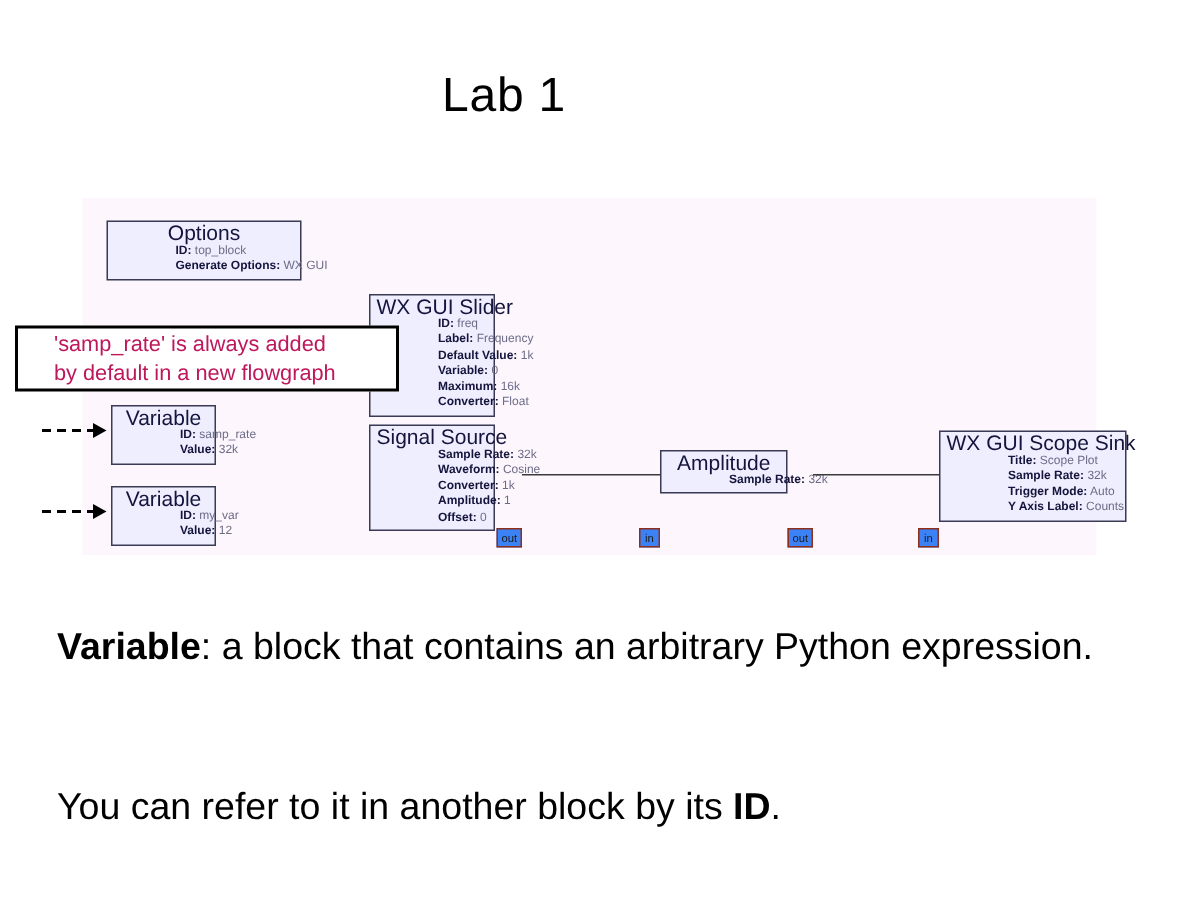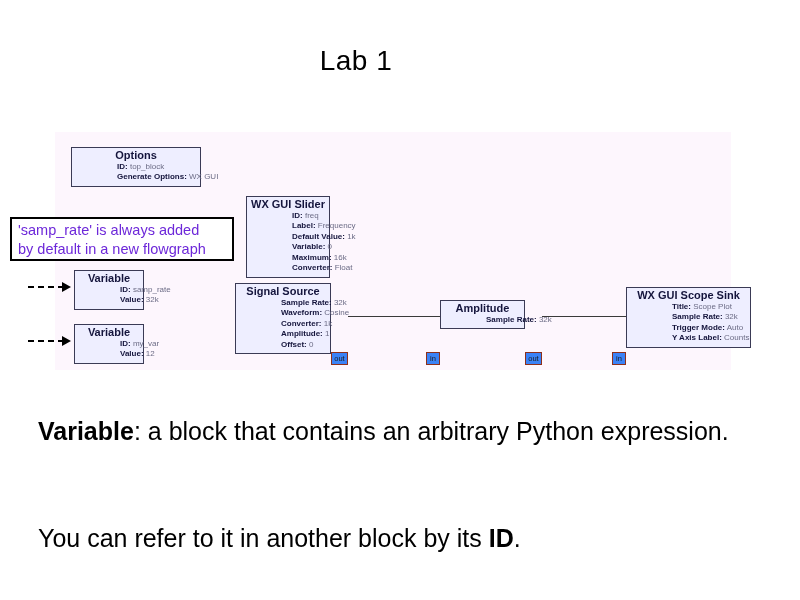--- a/index.html
+++ b/index.html
@@ -16,26 +16,25 @@
     color: #000000;
   }
 
   
   #slide-title {
     position: absolute;
     left: 0;
     top: 46px;
     width: 672px;
     text-align: center;
-    font-size: 28px;
+    font-size: 32px;
     font-weight: normal;
     letter-spacing: 0.5px;
     color: #000000;
     line-height: 1.1;
-    margin-left: 20px;
   }
 
   
   #flowgraph-canvas {
     position: absolute;
     left: 55px;
     top: 132px;
     width: 676px;
     height: 238px;
     background: #fdf6fd;
@@ -49,22 +48,22 @@
     box-sizing: border-box;
     padding: 2px 4px 3px 4px;
     font-size: 8px;
     line-height: 10.5px;
     color: #20204a;
     white-space: nowrap;
   }
   .grc-block .blk-title {
     display: block;
     text-align: center;
-    font-weight: bold;
-    font-size: 11px;
+    font-weight: normal;
+    font-size: 14px;
     color: #14143c;
     margin-bottom: 1px;
   }
   .grc-block .blk-row {
     display: block;
     font-size: 8px;
     color: #6c6c86;
     margin-left: 41px;
   }
   .grc-block .blk-row b {
@@ -109,29 +108,29 @@
     position: absolute;
     height: 0;
     border-top: 2px dashed #000000;
   }
 
   
   #callout-box {
     position: absolute;
     left: 10px;
     top: 217px;
-    width: 224px;
+    width: 256px;
     height: 44px;
     background: #ffffff;
     border: 2px solid #000000;
     box-sizing: border-box;
-    padding: 2px 6px;
+    padding: 2px 24px;
     font-size: 14.5px;
     line-height: 19px;
-    color: #6d28d9;
+    color: #be185d;
   }
 
   
   .body-text {
     position: absolute;
     left: 38px;
     width: 730px;
     font-size: 25px;
     line-height: 31px;
     color: #000000;
@@ -168,21 +167,21 @@
   <div class="grc-block" style="left:191px; top:64px; width:84px;">
     <span class="blk-title">WX GUI Slider</span>
     <span class="blk-row"><b>ID:</b> <span>freq</span></span>
     <span class="blk-row"><b>Label:</b> <span>Frequency</span></span>
     <span class="blk-row"><b>Default Value:</b> <span>1k</span></span>
     <span class="blk-row"><b>Variable:</b> <span>0</span></span>
     <span class="blk-row"><b>Maximum:</b> <span>16k</span></span>
     <span class="blk-row"><b>Converter:</b> <span>Float</span></span>
   </div>
 
-  <div class="grc-block" style="left:180px; top:151px; width:96px;">
+  <div class="grc-block" style="left:191px; top:151px; width:84px;">
     <span class="blk-title">Signal Source</span>
     <span class="blk-row"><b>Sample Rate:</b> <span>32k</span></span>
     <span class="blk-row"><b>Waveform:</b> <span>Cosine</span></span>
     <span class="blk-row"><b>Converter:</b> <span>1k</span></span>
     <span class="blk-row"><b>Amplitude:</b> <span>1</span></span>
     <span class="blk-row"><b>Offset:</b> <span>0</span></span>
   </div>
 
   <div class="port" style="left:276px; top:178px; width:17px;">out</div>
 

